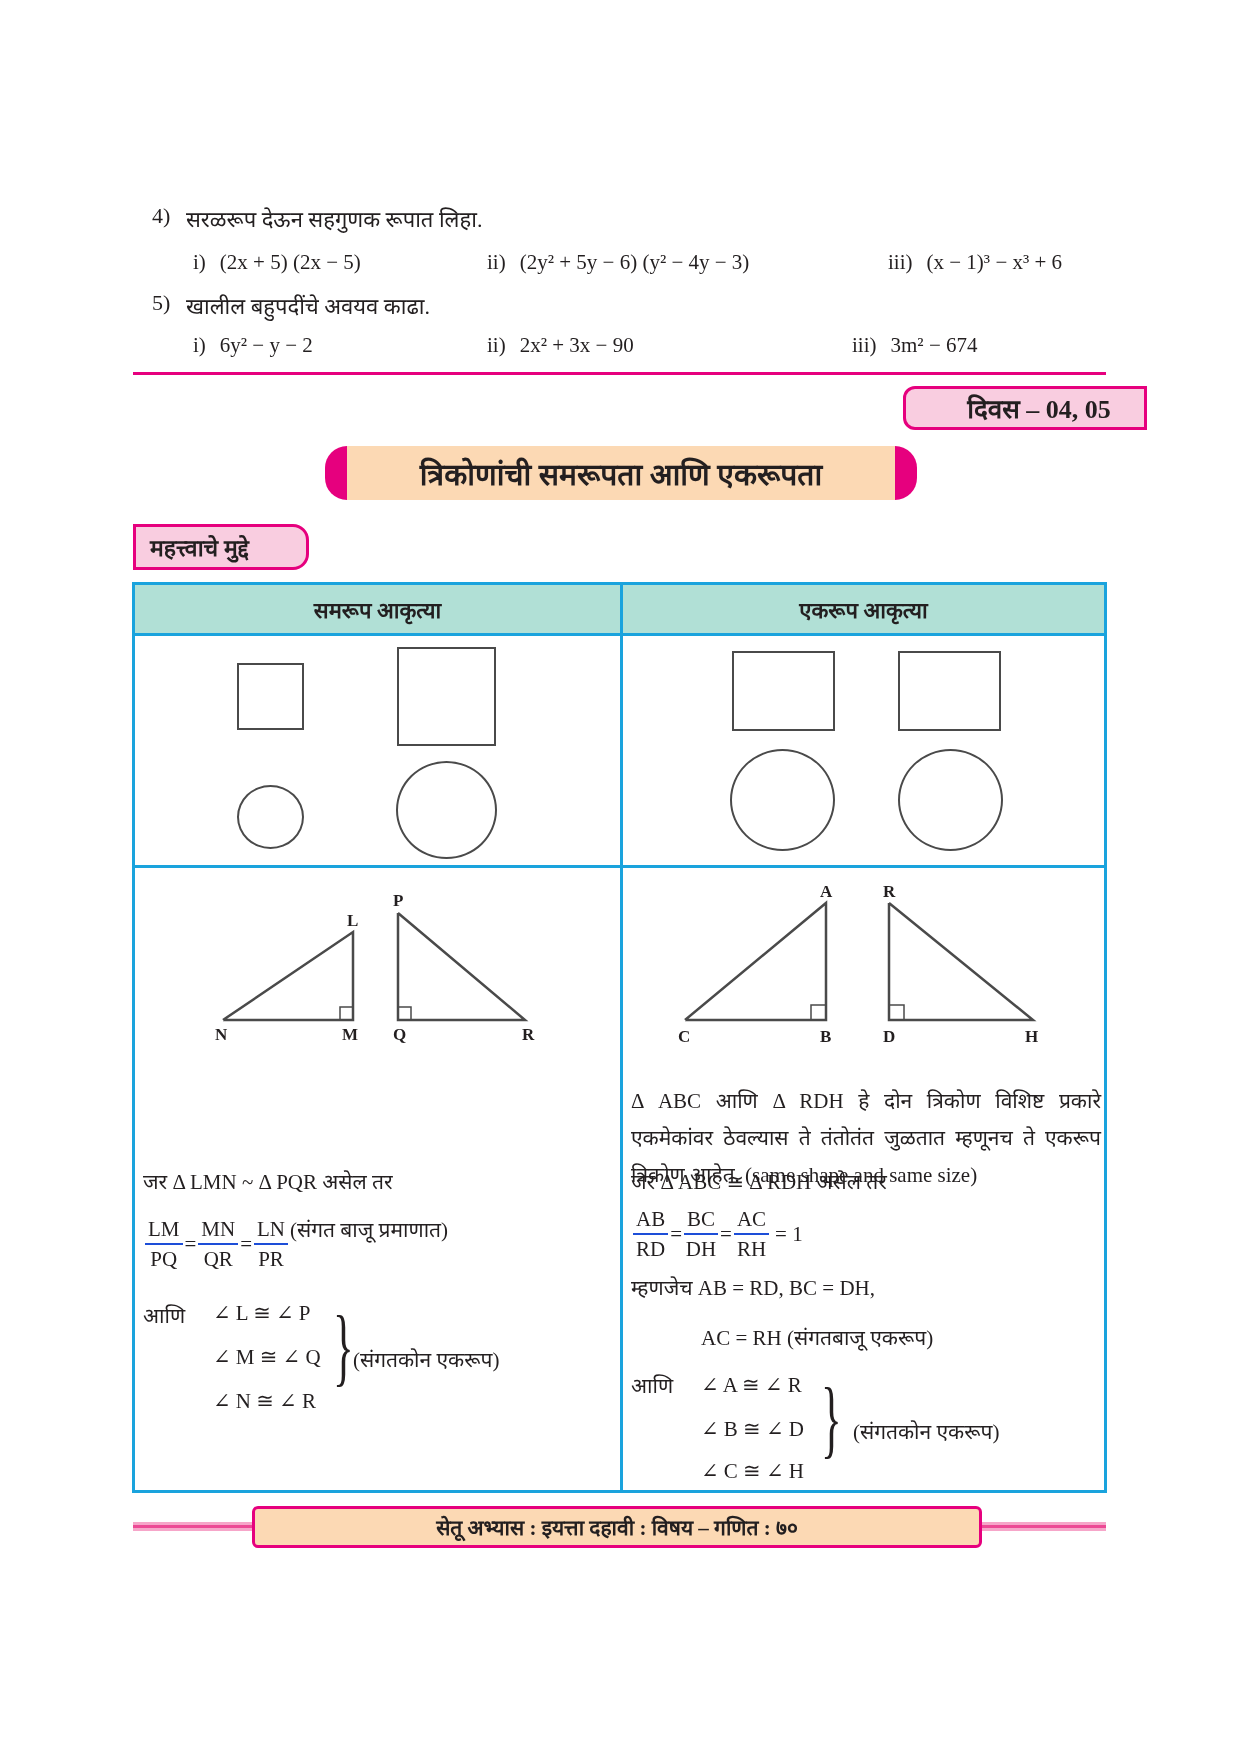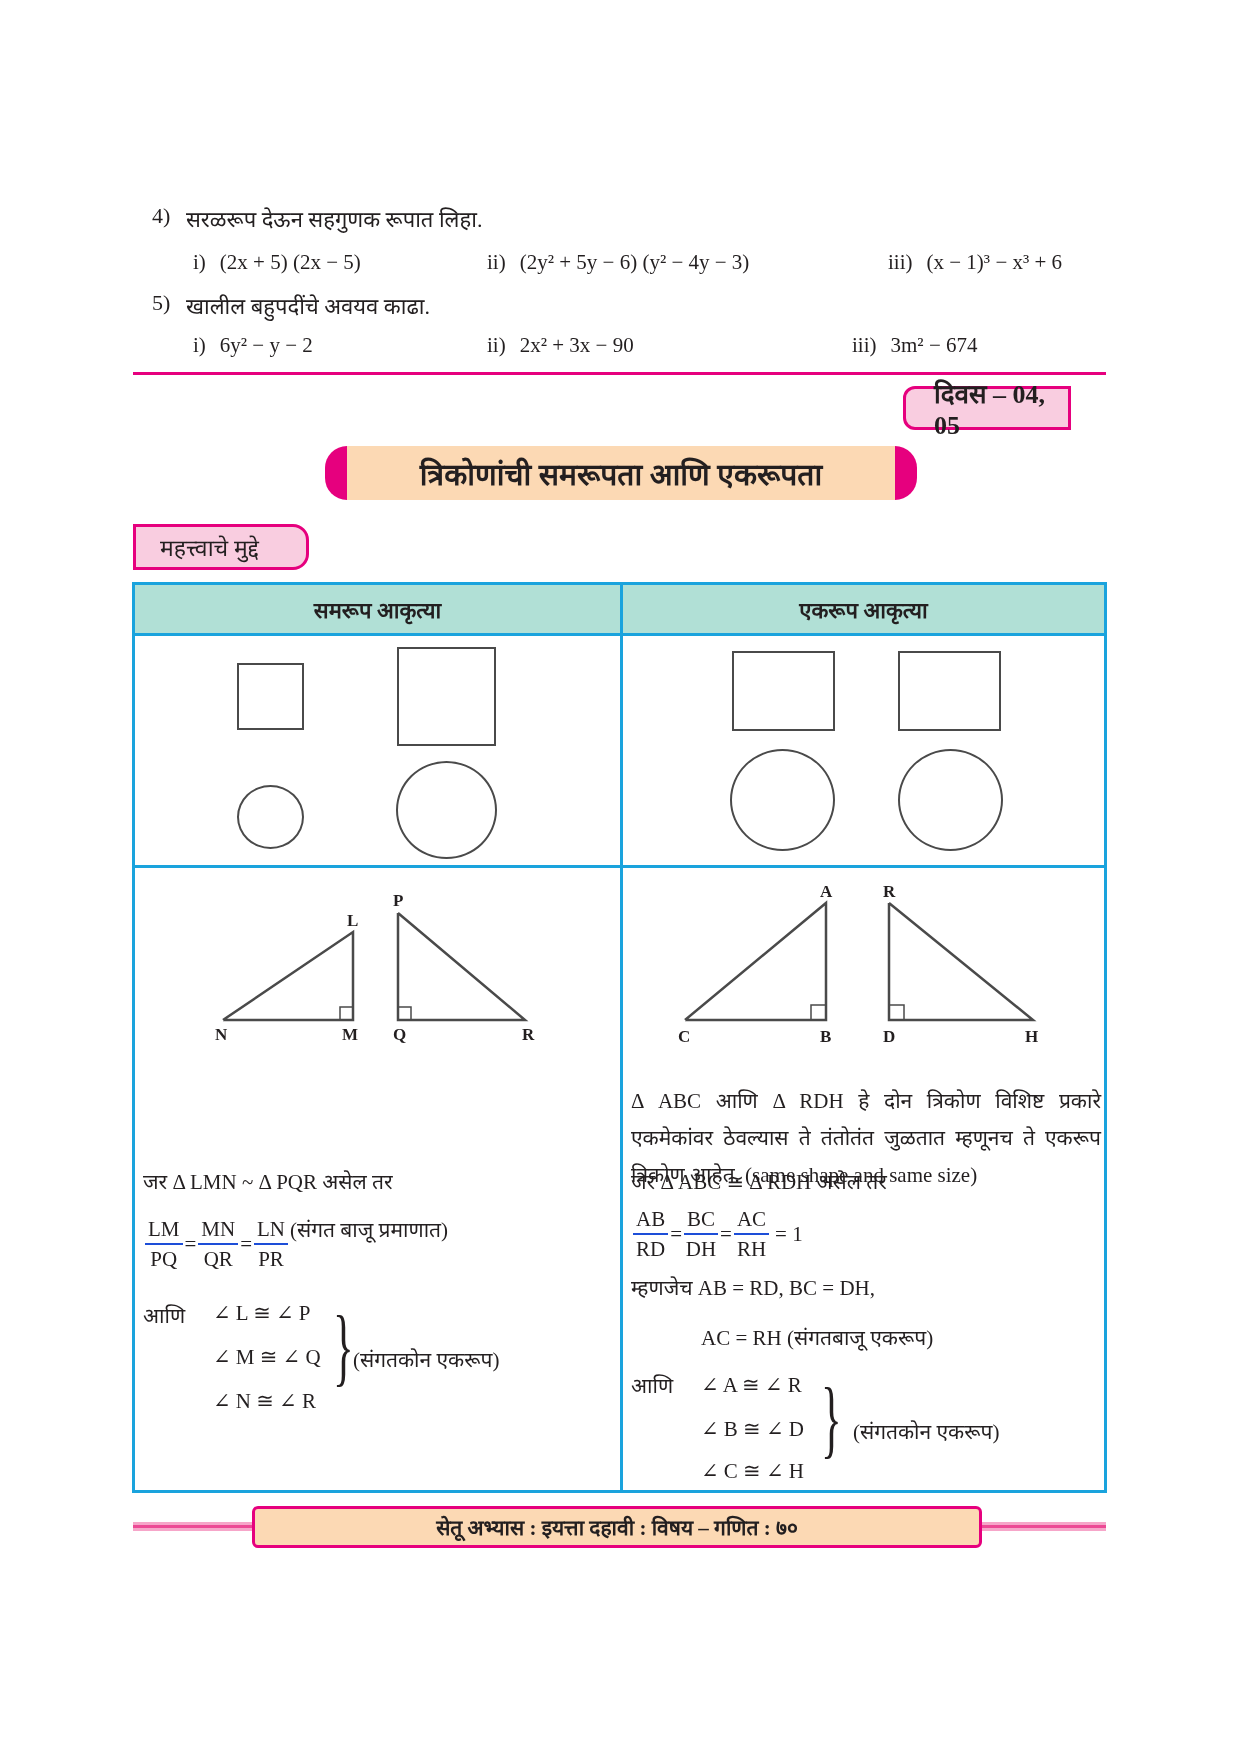--- a/index.html
+++ b/index.html
@@ -3,32 +3,32 @@
 <meta charset="utf-8">
 <style>
   html,body{margin:0;padding:0;background:#fff;}
   body{width:1240px;height:1754px;position:relative;overflow:hidden;
        font-family:"Liberation Serif","DejaVu Serif",serif;color:#231f20;}
   .abs{position:absolute;}
   .q{font-size:22px;}
   .opt{font-size:21px;}
   .opt .ix{margin-right:14px;}
   .rule{left:133px;width:973px;height:3px;background:#e6007e;top:372px;}
-  .daybox{left:903px;top:386px;width:168px;height:44px;box-sizing:border-box;
+  .daybox{left:903px;top:386px;width:244px;height:44px;box-sizing:border-box;
           border:3px solid #e6007e;border-radius:12px 0 0 12px;background:#f9cde0;
           font-size:26px;font-weight:bold;display:flex;align-items:center;justify-content:center;padding-left:28px;}
   .titlebar{left:325px;top:446px;width:592px;height:54px;}
   .titlebar .capl,.titlebar .capr{position:absolute;top:0;width:22px;height:54px;background:#e6007e;}
   .titlebar .capl{left:0;border-radius:22px 0 0 22px;}
   .titlebar .capr{right:0;border-radius:0 22px 22px 0;}
   .titlebar .mid{position:absolute;left:22px;right:22px;top:0;bottom:0;background:#fcd9b4;
           display:flex;align-items:center;justify-content:center;font-size:30px;font-weight:bold;}
   .keybox{left:133px;top:524px;width:176px;height:46px;box-sizing:border-box;border:3px solid #e6007e;
-          border-radius:0 16px 16px 0;background:#f9cde0;font-size:23px;font-weight:normal;
-          display:flex;align-items:center;padding-left:24px;}
+          border-radius:0 16px 16px 0;background:#f9cde0;font-size:23px;font-weight:bold;
+          display:flex;align-items:center;padding-left:14px;}
   .tbl{left:132px;top:582px;width:975px;height:911px;box-sizing:border-box;border:3px solid #1aa3dd;}
   .hdr{position:absolute;top:0;height:48px;background:#b1e0d6;display:flex;align-items:center;justify-content:center;
        font-size:22px;font-weight:bold;border-bottom:3px solid #1aa3dd;box-sizing:border-box;height:51px;}
   .vdiv{position:absolute;left:485px;top:0;width:3px;height:100%;background:#1aa3dd;}
   .hdiv{position:absolute;left:0;width:100%;height:3px;background:#1aa3dd;top:280px;}
   .shape{position:absolute;border:2px solid #4a4a4a;box-sizing:border-box;}
   .circ{border-radius:50%;}
   .para{position:absolute;font-size:21px;line-height:37px;text-align:justify;}
   .line{position:absolute;font-size:21px;white-space:nowrap;}
   .frac{display:inline-flex;flex-direction:column;align-items:center;vertical-align:middle;margin:0 2px;}

